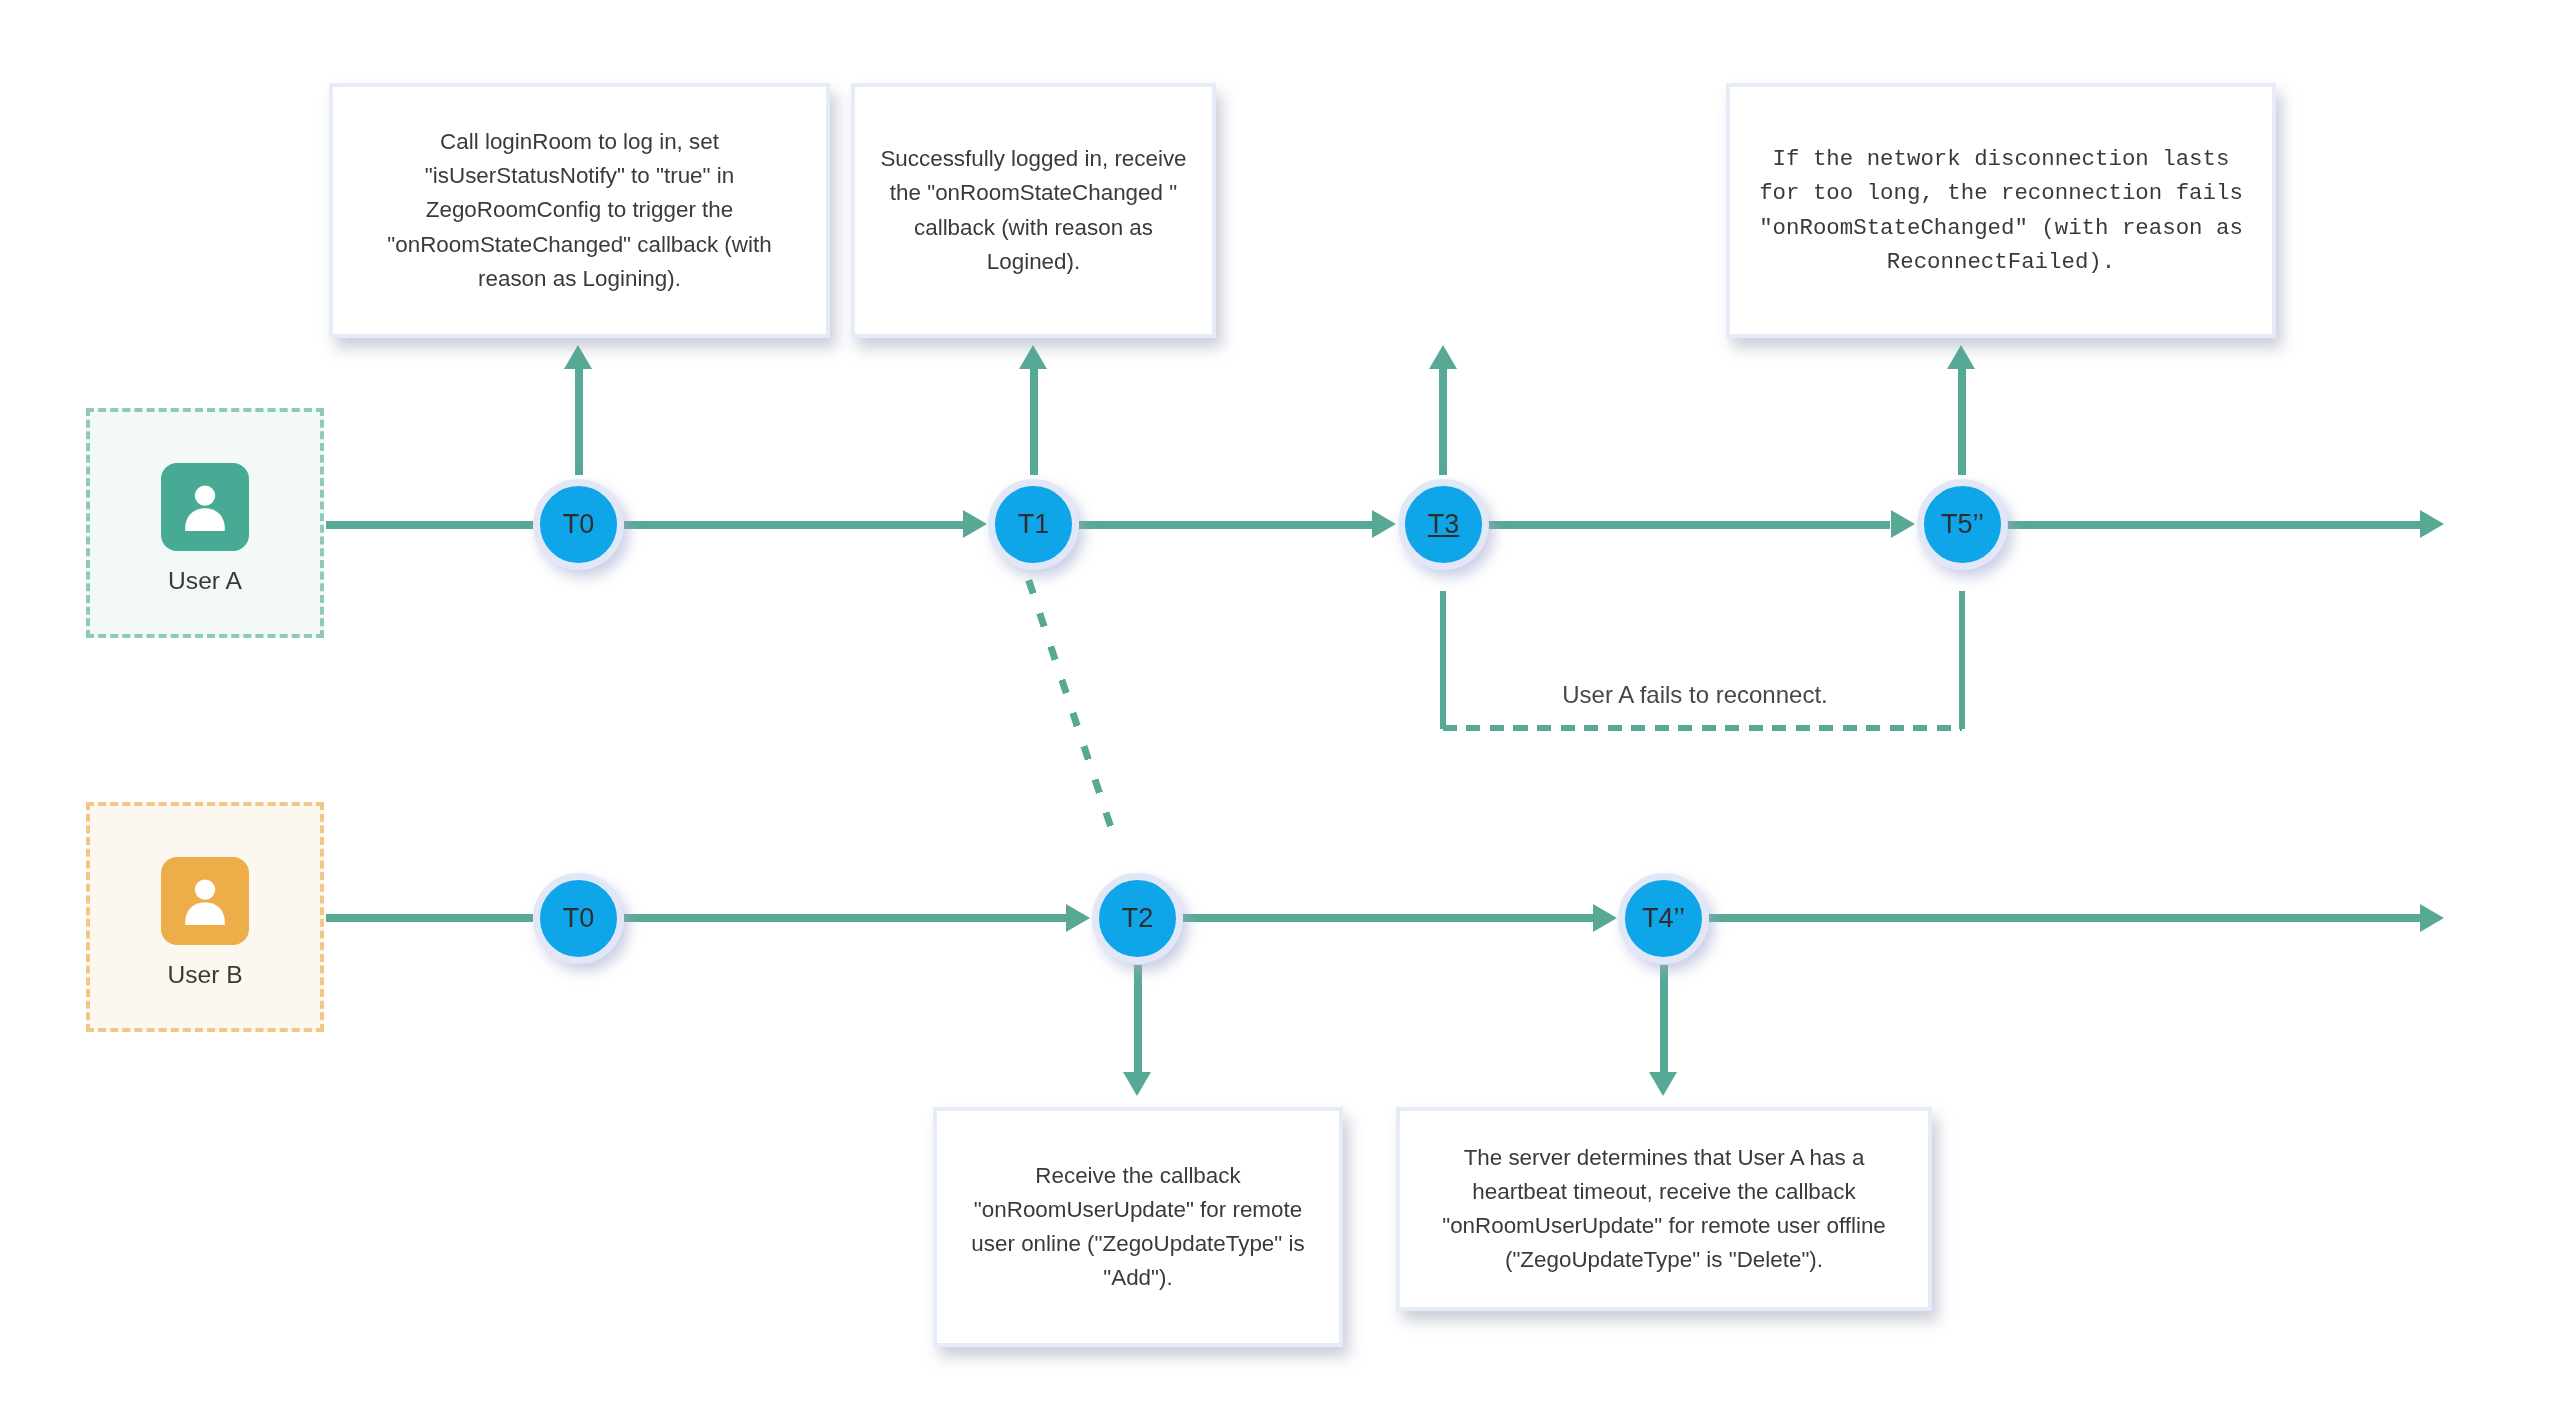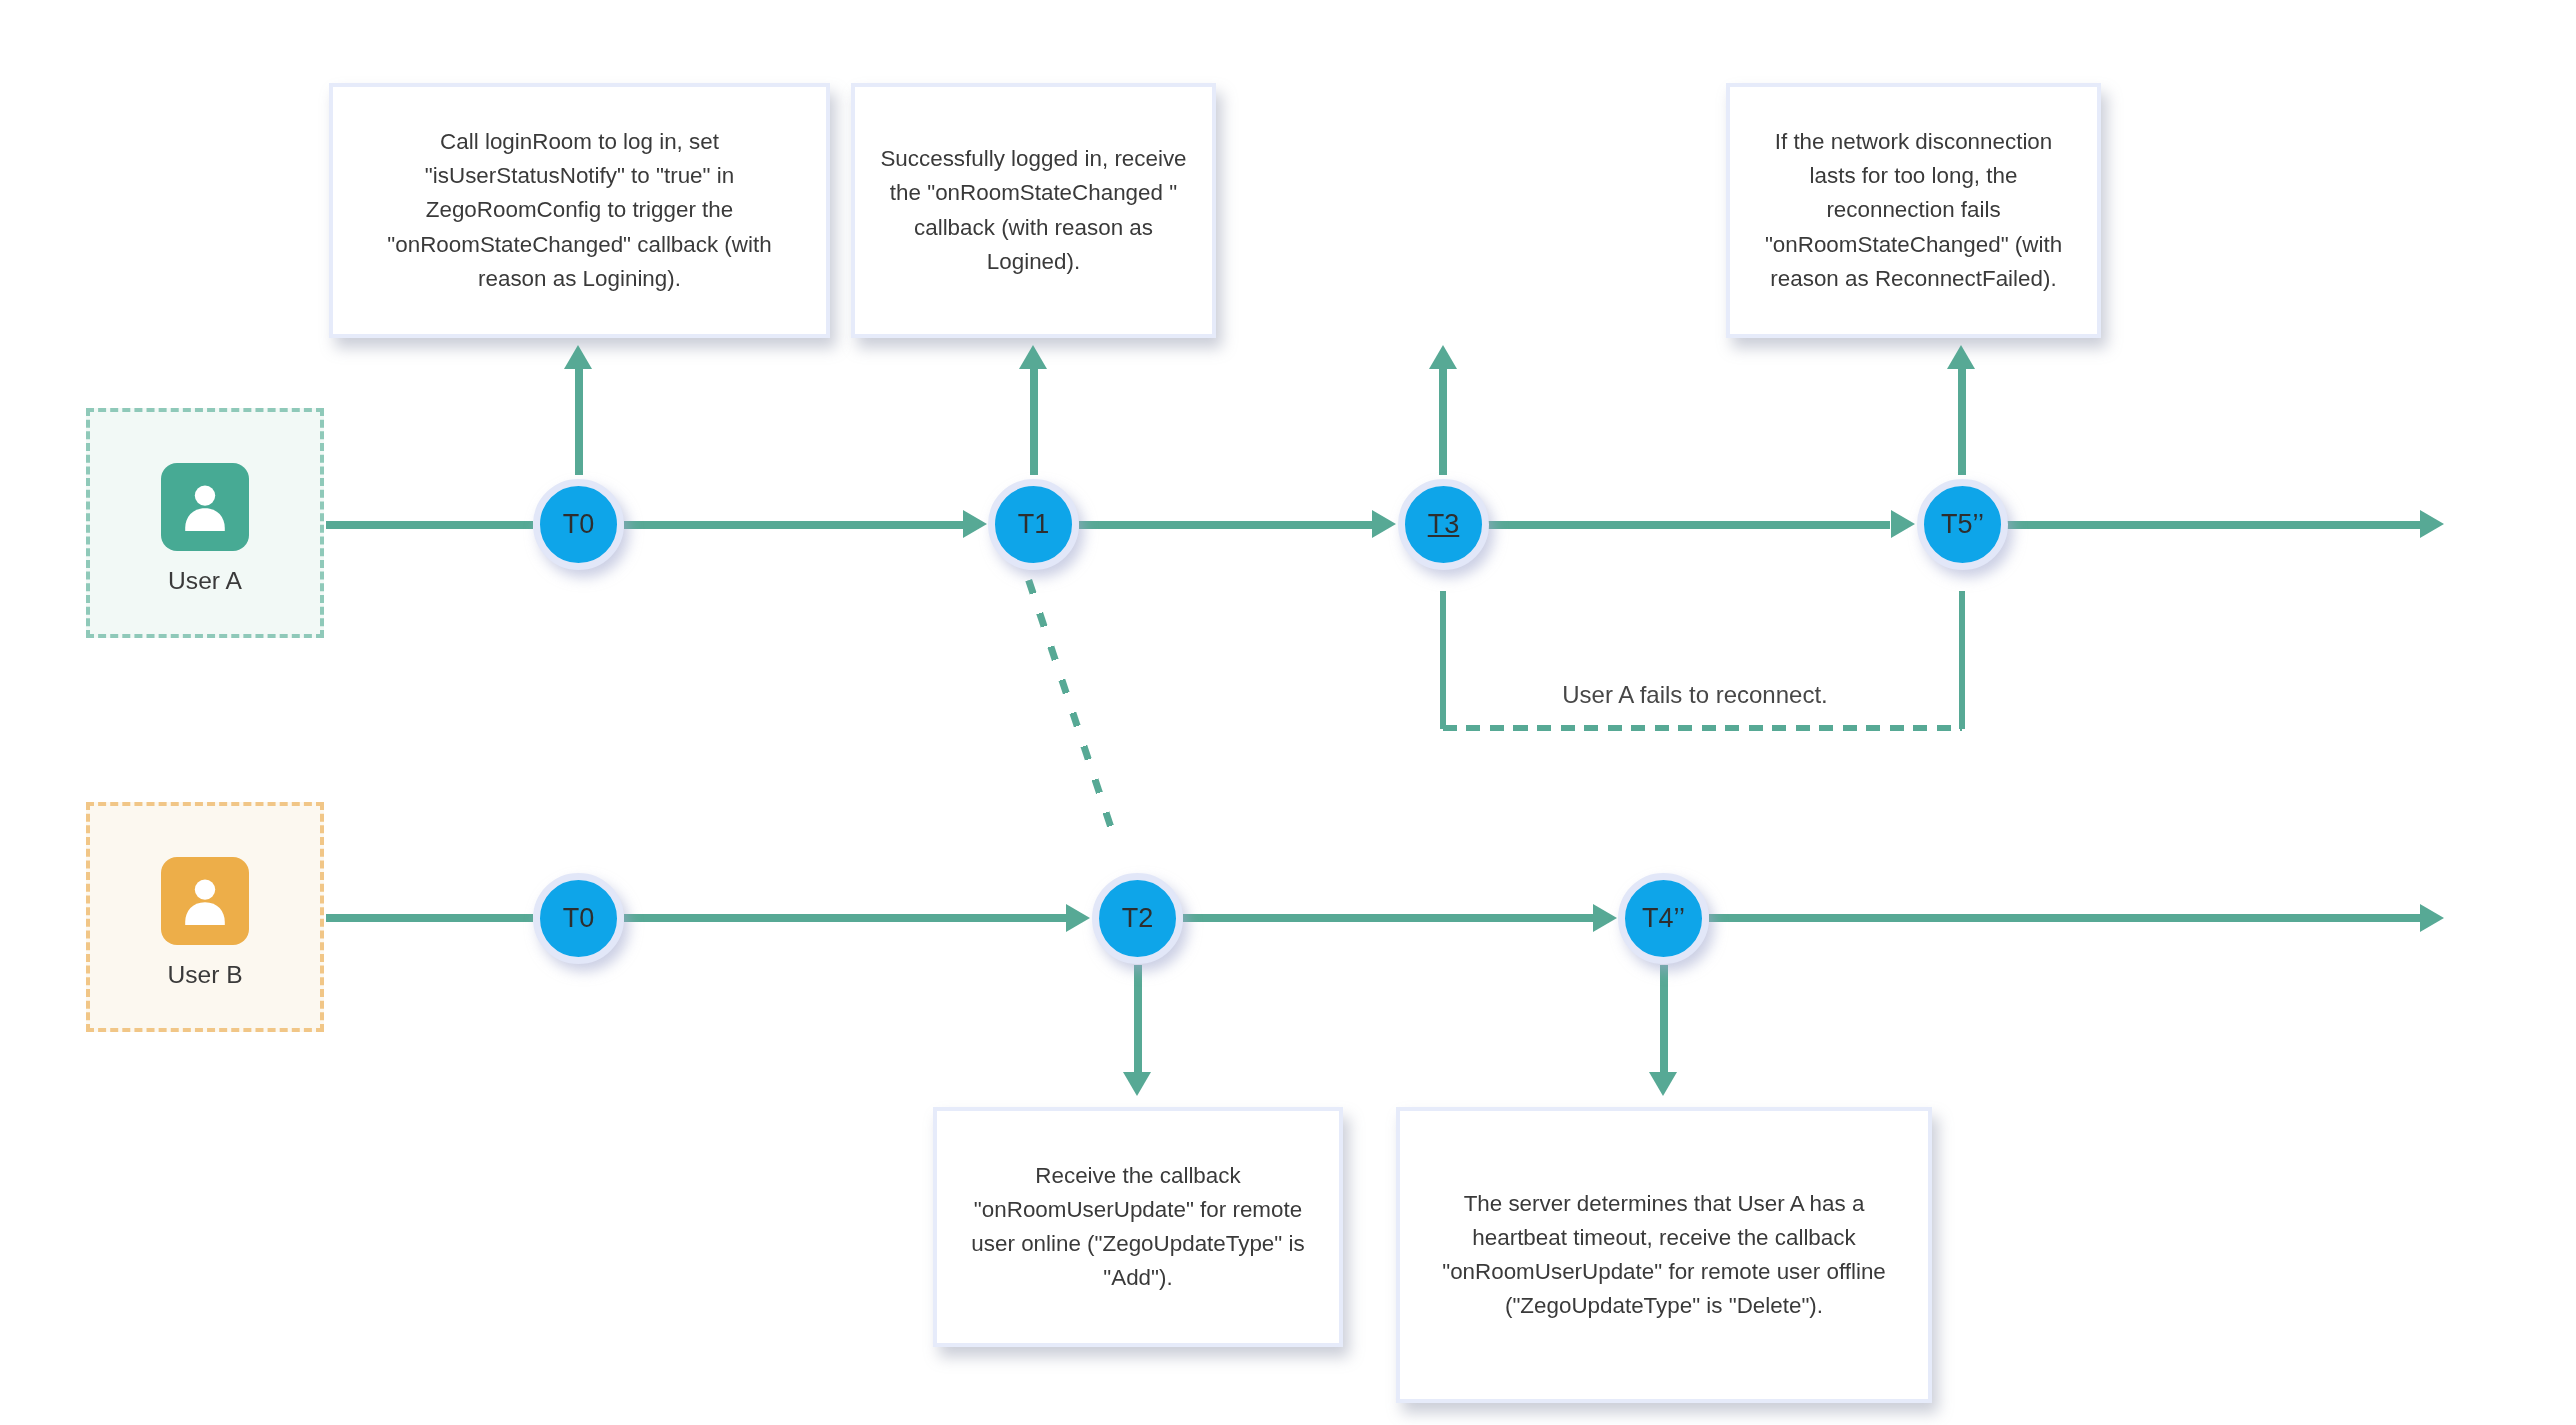--- a/index.html
+++ b/index.html
@@ -11,23 +11,23 @@
   .callout{
     position:absolute;box-sizing:border-box;background:var(--callout_bg,#fff);
     border:4.3px solid var(--callout_border,#E6EBFA);
     box-shadow:6.4px 9.6px 14px rgba(125,132,158,.40);
     display:flex;align-items:center;justify-content:center;text-align:center;
     padding:16px 23.5px;font-size:22.4px;line-height:1.52;color:var(--text,#3A3A3A);
   }
   #c1{left:329px;top:83px;width:501px;height:255px;}
   #c2{left:851px;top:83px;width:365px;height:255px;}
   #c3{left:1244px;top:83px;width:400px;height:255px;}
-  #c4{left:1726px;top:83px;width:375px;height:255px;}
+  #c4{left:1726px;top:83px;width:550px;height:255px;font-family:Liberation Mono, monospace;}
   #c5{left:933px;top:1107px;width:410px;height:240px;}
-  #c6{left:1396px;top:1107px;width:536px;height:296px;}
+  #c6{left:1396px;top:1107px;width:536px;height:204px;}
 
   
   .ubox{position:absolute;box-sizing:border-box;width:238px;height:230px;border:4.3px dashed;}
   #ubox-a{left:86px;top:408px;border-color:var(--user_a_border,#8FC9B9);background:var(--user_a_bg,#F2F9F6);}
   #ubox-b{left:86px;top:802px;border-color:var(--user_b_border,#F1C687);background:var(--user_b_bg,#FCF8F0);}
   .avatar{
     position:absolute;left:50%;top:51px;transform:translateX(-50%);
     width:88px;height:88px;border-radius:16px;
     display:flex;align-items:center;justify-content:center;
   }

